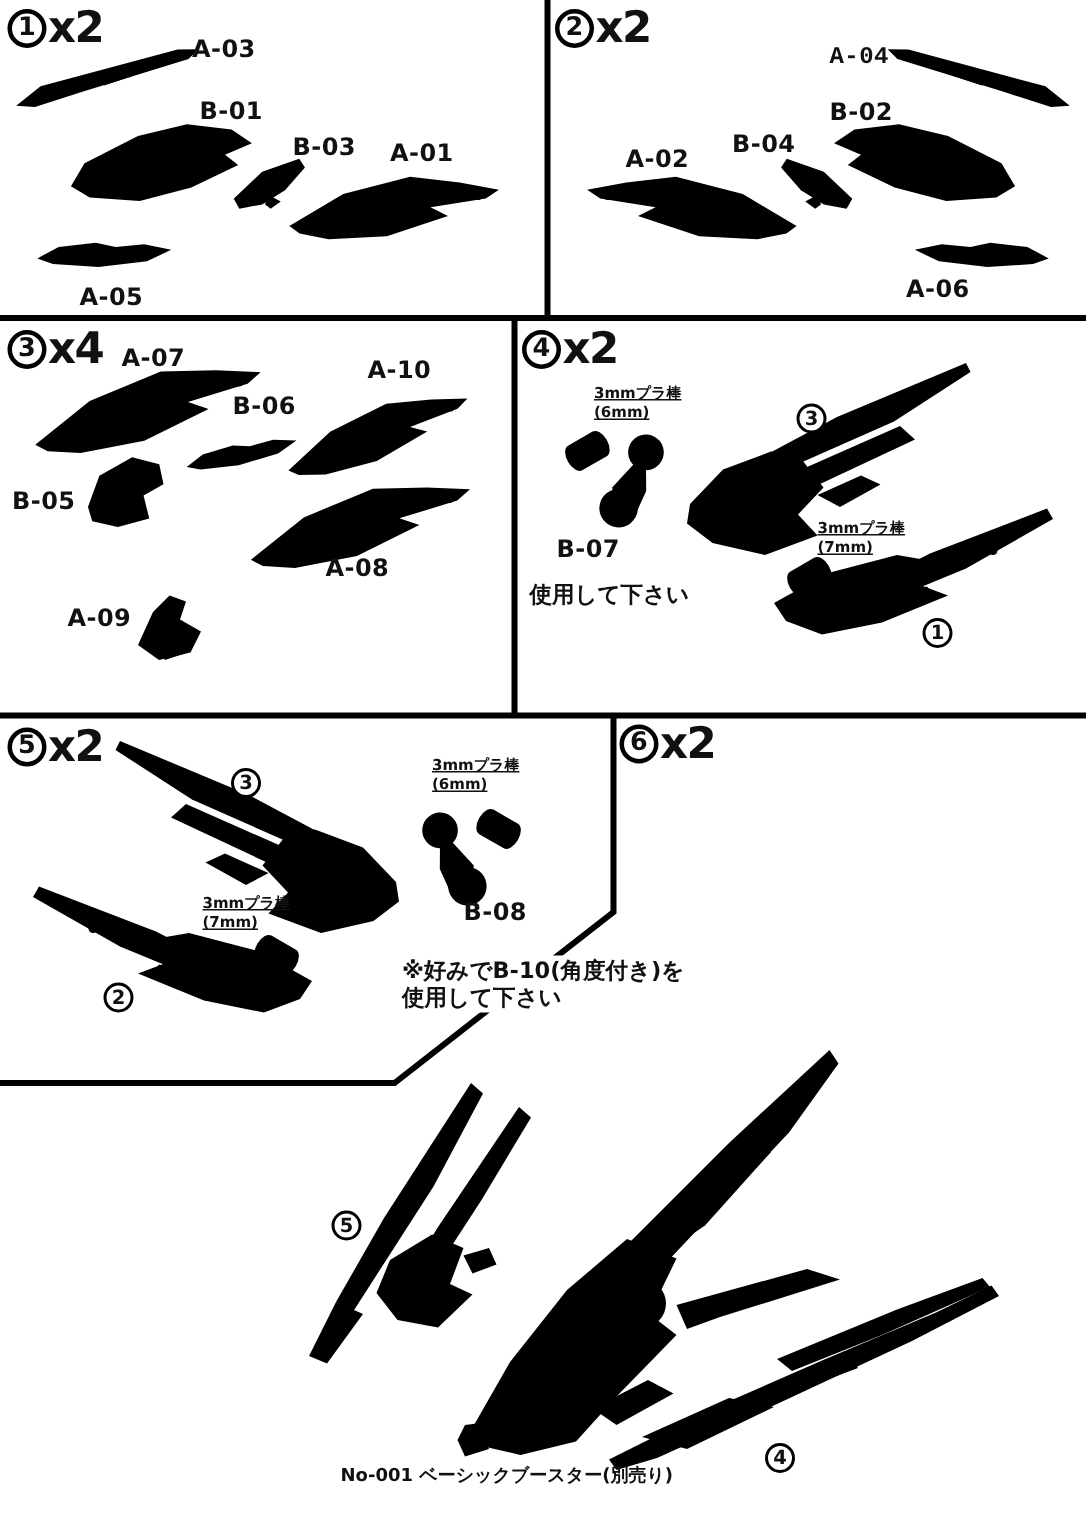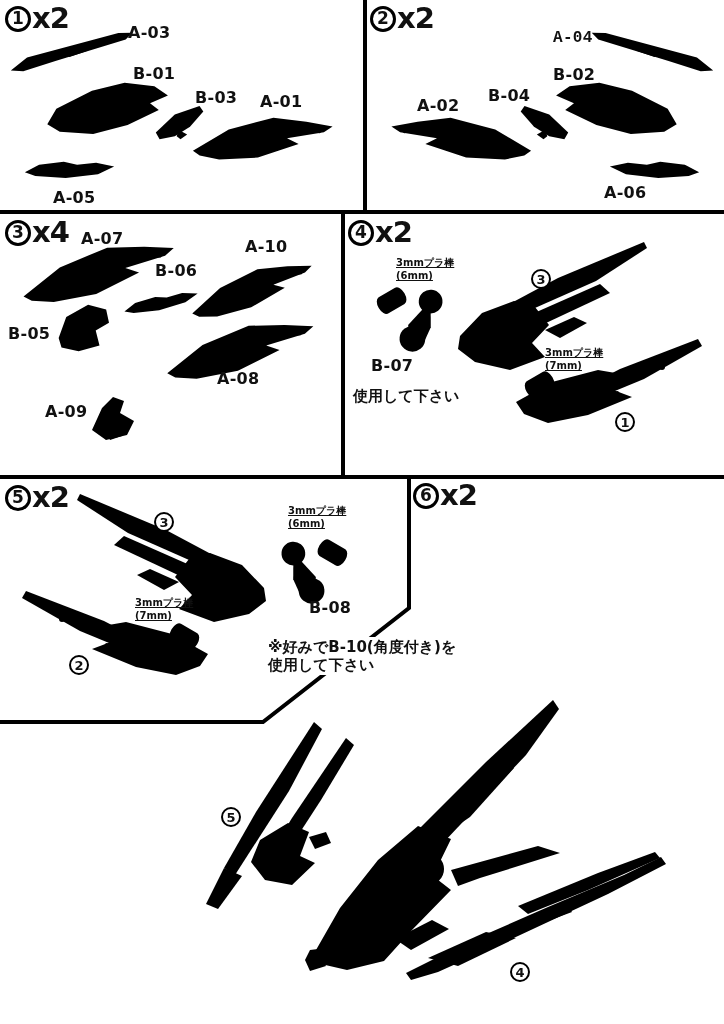--- a/index.html
+++ b/index.html
@@ -282,14 +282,15 @@
     <div>(7mm)</div>
   </div>
   <div class="note on-border" style="left:266px;top:621px;margin-top:16px;">
     <div>※好みでB-10(角度付き)を</div>
     <div>使用して下さい</div>
   </div>
   <div class="refc" style="left:69px;top:655px;">2</div>
 
   <div class="refc" style="left:221px;top:807px;">5</div>
   <div class="refc" style="left:510px;top:962px;">4</div>
+  <div class="caption" style="left:227px;top:975px;">No-001 ベーシックブースター(別売り)</div>
 
 </div>
 
 </body></html>

